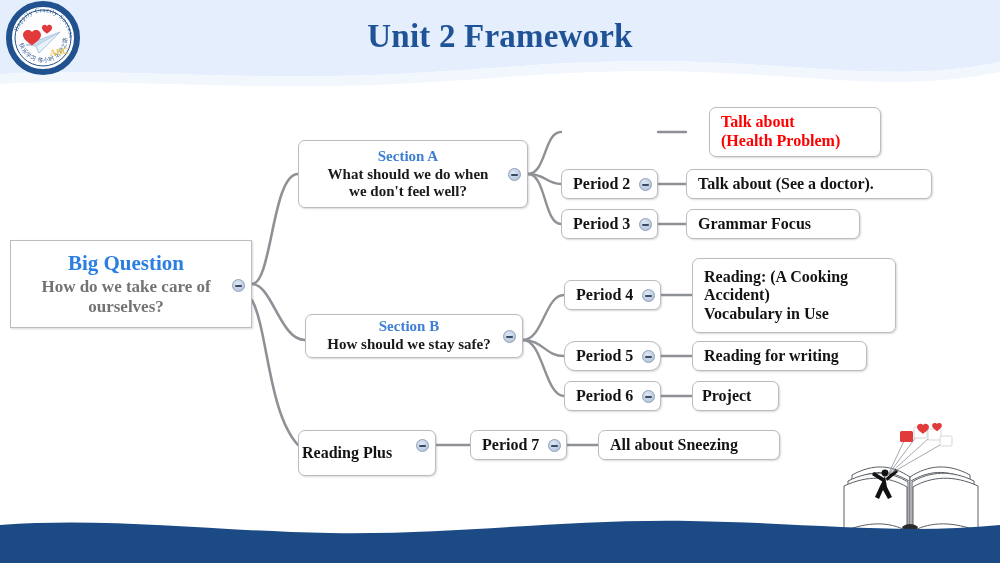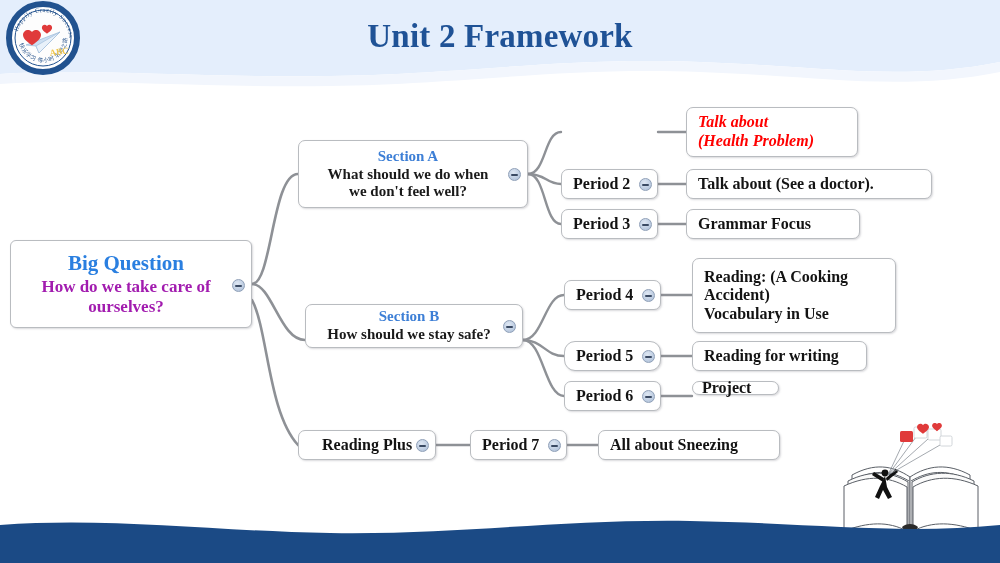--- a/index.html
+++ b/index.html
@@ -72,35 +72,35 @@
     font-family: "Liberation Serif", "DejaVu Serif", serif;
   }
   .node .line {
     line-height: 1.16;
   }
 
   
   .node-root {
     left: 10px; top: 240px;
     width: 242px; height: 88px;
-    border-radius: 6px;
+    border-radius: 0;
     align-items: center;
     padding: 2px 16px 2px 6px;
   }
   .node-root .title {
     font-size: 21px;
     font-weight: bold;
     color: #2a7fe0;
     text-align: center;
     margin-bottom: 1px;
   }
   .node-root .sub {
     font-size: 17px;
     font-weight: bold;
-    color: #a21caf;
+    color: #737373;
     text-align: center;
   }
 
   
   .node-section {
     align-items: center;
     padding: 3px 16px 3px 6px;
   }
   .node-section .title {
     font-size: 15px;
@@ -109,21 +109,21 @@
     text-align: left;
     margin-bottom: 1px;
   }
   .node-section .sub {
     font-size: 15px;
     font-weight: bold;
     color: #1a1a1a;
     text-align: center;
   }
   #node-section-a { left: 298px; top: 140px; width: 230px; height: 68px; }
-  #node-section-b { left: 305px; top: 304px; width: 218px; height: 44px; }
+  #node-section-b { left: 305px; top: 314px; width: 218px; height: 44px; }
 
   
   .node-period {
     height: 30px;
     align-items: flex-start;
     justify-content: center;
     padding: 0 22px 0 11px;
   }
   .node-period .label {
     font-size: 16px;
@@ -145,34 +145,34 @@
     padding: 3px 10px 3px 11px;
   }
   .node-leaf .line {
     font-size: 16px;
     font-weight: bold;
     color: #131313;
     white-space: nowrap;
   }
   .node-leaf.red .line { color: #ff0000; }
 
-  #node-leaf-1 { left: 686px; top: 107px; width: 172px; height: 50px; font-style: italic; }
+  #node-leaf-1 { left: 709px; top: 107px; width: 172px; height: 50px; }
   #node-leaf-2 { left: 686px; top: 169px; width: 246px; height: 30px; }
   #node-leaf-3 { left: 686px; top: 209px; width: 174px; height: 30px; }
   #node-leaf-4 { left: 692px; top: 258px; width: 204px; height: 75px; }
   #node-leaf-5 { left: 692px; top: 341px; width: 175px; height: 30px; }
-  #node-leaf-6 { left: 692px; top: 381px; width: 87px; height: 14px; padding-left: 9px; }
+  #node-leaf-6 { left: 692px; top: 381px; width: 87px; height: 30px; padding-left: 9px; }
   #node-leaf-7 { left: 598px; top: 430px; width: 182px; height: 30px; }
 
   
   #node-reading-plus {
-    left: 298px; top: 430px; width: 138px; height: 30px;
+    left: 298px; top: 430px; width: 138px; height: 46px;
     align-items: flex-start;
     justify-content: center;
-    padding: 0 22px 0 23px;
+    padding: 0 22px 0 3px;
   }
   #node-reading-plus .label {
     font-size: 16px;
     font-weight: bold;
     color: #131313;
     white-space: nowrap;
   }
 
   
   .collapse-icon {

